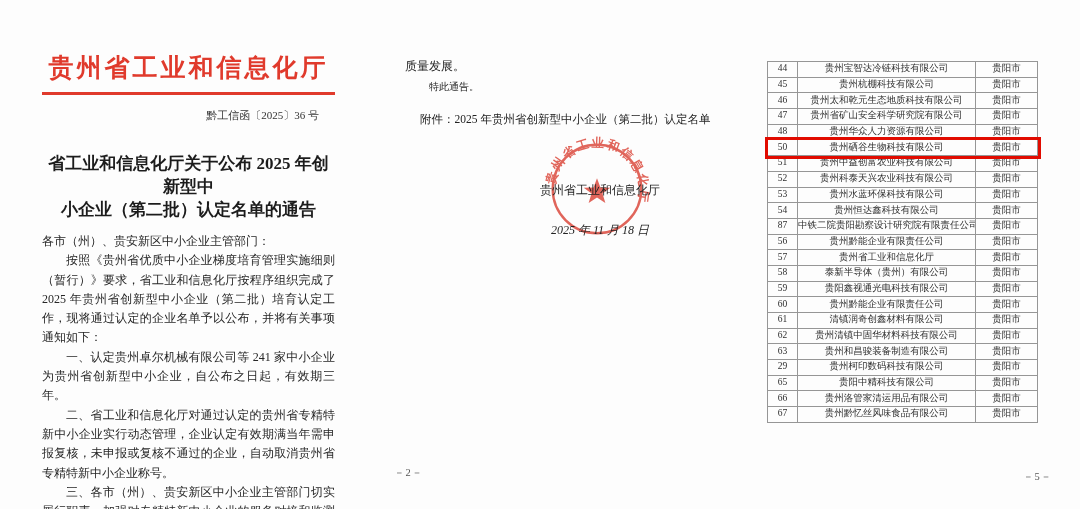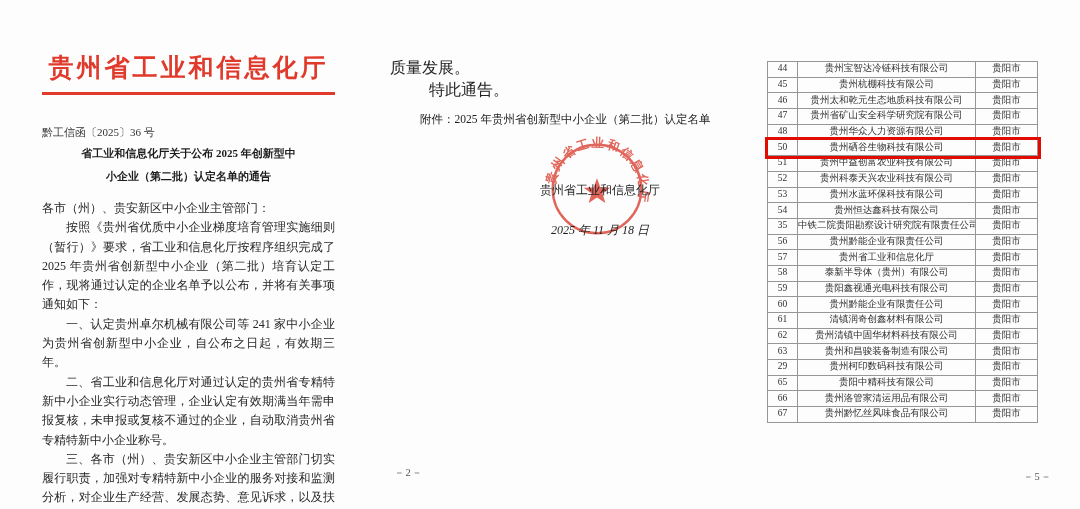--- a/index.html
+++ b/index.html
@@ -9,32 +9,32 @@
     font-family:"Liberation Serif","DejaVu Serif",serif;
     color:#222;
   }
   
   .page1{position:absolute;left:42px;top:53px;width:293px;}
   .agency-header{
     color:#e03a2c;font-size:25px;font-weight:bold;text-align:center;
     letter-spacing:3px;line-height:30px;white-space:nowrap;
   }
   .red-rule{height:3px;background:#e03a2c;margin-top:9px;}
-  .doc-number{margin-top:30px;font-size:11px;padding-right:16px;color:#333;}
+  .doc-number{margin-top:13px;font-size:11px;text-align:right;padding-right:16px;color:#333;}
   .notice-title{
-    margin-top:2px;font-size:11px;font-weight:bold;text-align:center;
+    margin-top:29px;font-size:17px;font-weight:bold;text-align:center;
     line-height:23px;color:#1c1c1c;
   }
   .body-text{margin-top:11px;font-size:12px;line-height:19.3px;text-align:justify;color:#262626;}
   .body-text p{margin:0;text-indent:2em;}
   .body-text .salutation{text-indent:0;}
   
   .page2{position:absolute;left:380px;top:0;width:380px;height:509px;}
-  .p2-line1{position:absolute;left:10px;top:58px;font-size:16px;font-family:Liberation Serif, serif;}
-  .p2-line2{position:absolute;left:49px;top:80px;font-size:16px;}
+  .p2-line1{position:absolute;left:25px;top:58px;font-size:12px;font-family:Liberation Serif, serif;}
+  .p2-line2{position:absolute;left:49px;top:80px;font-size:10px;}
   .p2-attachment{position:absolute;left:40px;top:112px;font-size:11.5px;white-space:nowrap;}
   .seal{position:absolute;left:158px;top:130px;width:118px;height:118px;opacity:.88;}
   .sig-block{position:absolute;left:130px;top:182px;width:180px;text-align:center;font-size:12px;}
   .sig-date{margin-top:23px;font-style:italic;}
   .p2-pageno{position:absolute;left:14px;top:466px;font-size:10.5px;color:#555;letter-spacing:1px;}
   
   .page5{position:absolute;left:767px;top:61px;width:270px;}
   table.company-table{border-collapse:collapse;table-layout:fixed;width:270px;}
   .company-table td{
     border:1px solid #969696;font-size:9.5px;text-align:center;
@@ -135,21 +135,21 @@
           <td>53</td>
           <td>贵州水蓝环保科技有限公司</td>
           <td>贵阳市</td>
         </tr>
         <tr>
           <td>54</td>
           <td>贵州恒达鑫科技有限公司</td>
           <td>贵阳市</td>
         </tr>
         <tr>
-          <td>35</td>
+          <td>87</td>
           <td>中铁二院贵阳勘察设计研究院有限责任公司</td>
           <td>贵阳市</td>
         </tr>
         <tr>
           <td>56</td>
           <td>贵州黔能企业有限责任公司</td>
           <td>贵阳市</td>
         </tr>
         <tr>
           <td>57</td>

